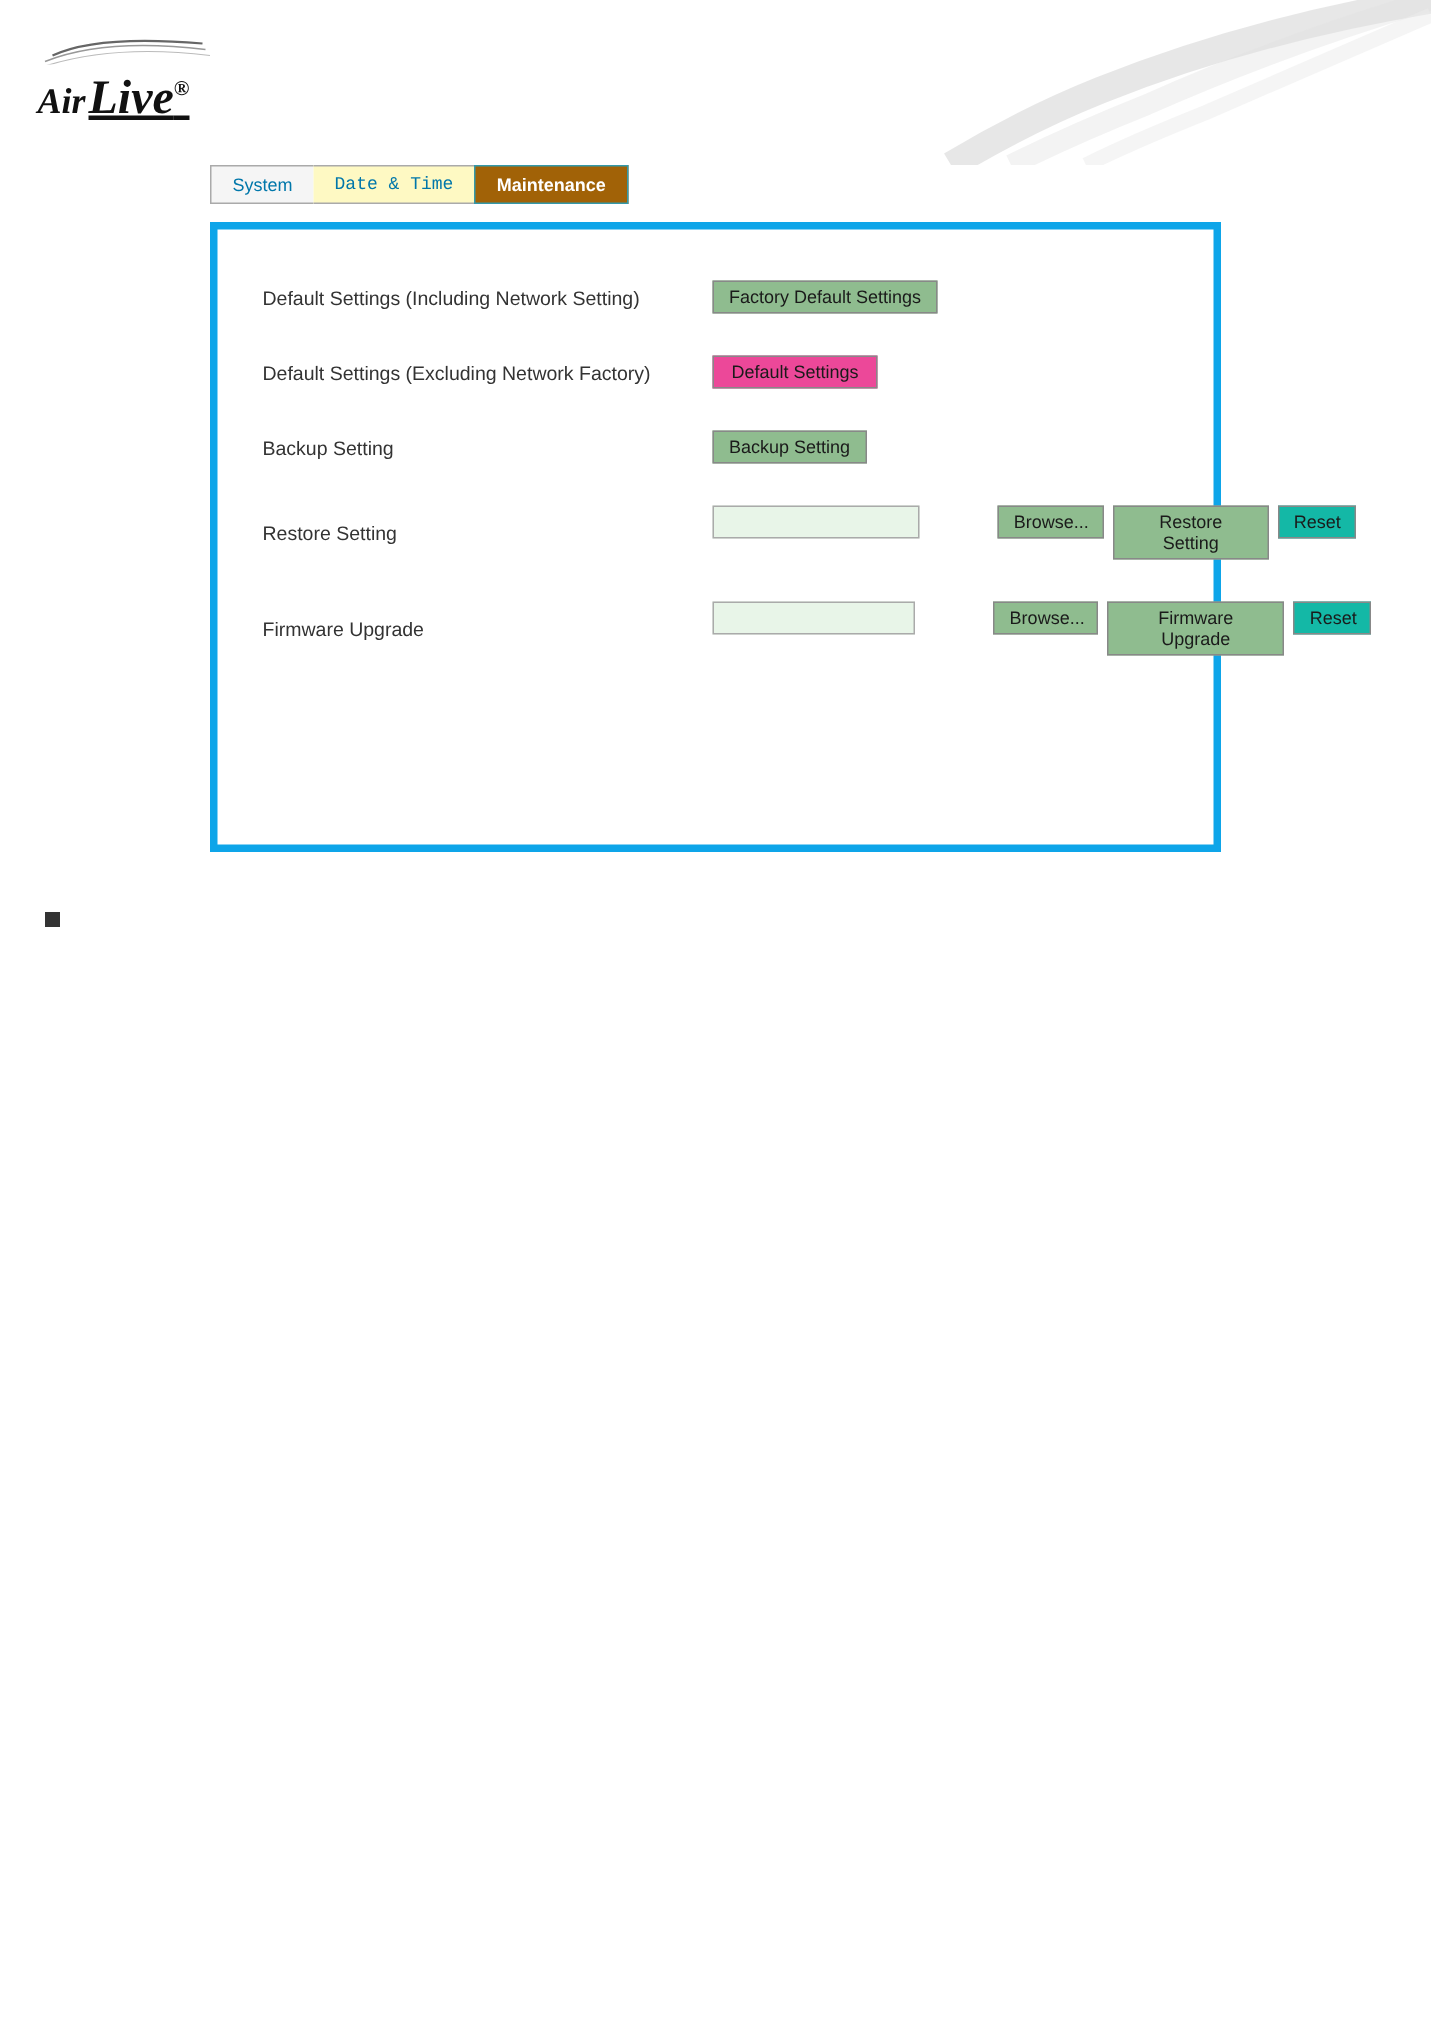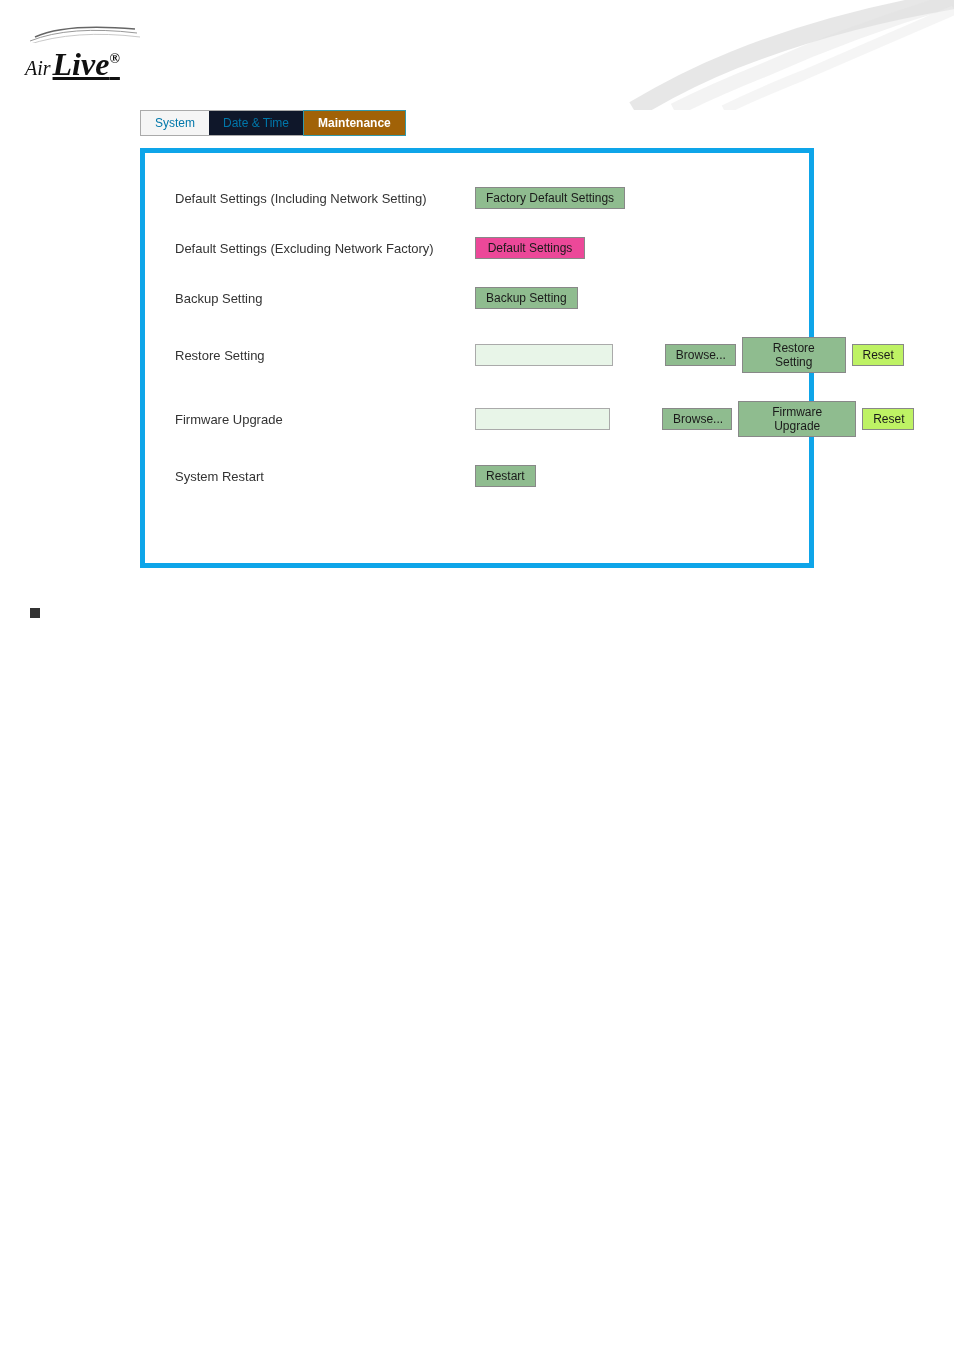--- a/index.html
+++ b/index.html
@@ -54,23 +54,24 @@
       border-right: none;
     }
     .nav-tab.active {
       background: #a16207;
       color: #ffffff;
       border-color: #3399aa;
       font-weight: bold;
     }
     .nav-tab.date-time {
       color: #0077aa;
-      background: #0f172a;
+      background: #fef9c3;
       border-left: none;
       border-right: none;
+      font-family: Liberation Mono, monospace;
     }
 
     
     .main-container {
       margin: 12px 140px 20px 140px;
       border: 5px solid #0ea5e9;
       background: #ffffff;
       padding: 20px 30px 40px 30px;
       min-height: 420px;
     }
@@ -84,21 +85,21 @@
     }
 
     .settings-label {
       min-width: 300px;
       font-size: 13px;
       color: #333;
     }
 
     .settings-controls {
       display: flex;
-      align-items: center;
+      align-items: flex-start;
       gap: 6px;
     }
 
     
     .btn {
       padding: 3px 10px;
       border: 1px solid #888;
       background: #8fbc8f;
       color: #1a1a1a;
       font-size: 12px;
@@ -121,21 +122,21 @@
       min-width: 55px;
       background: #8fbc8f;
       margin-left: 46px;
     }
     .btn-restore {
       min-width: 100px;
       background: #8fbc8f;
     }
     .btn-reset {
       min-width: 45px;
-      background: #bef264;
+      background: #14b8a6;
     }
     .btn-firmware {
       min-width: 110px;
       background: #8fbc8f;
     }
     .btn-restart {
       min-width: 60px;
       background: #8fbc8f;
     }
 
@@ -178,21 +179,21 @@
 
 <div class="header">
   <div class="logo-container">
     
     <svg width="120" height="28" viewBox="0 0 120 28">
       <path d="M 10 22 Q 40 8 110 14" stroke="#666" stroke-width="1.5" fill="none"></path>
       <path d="M 5 26 Q 45 10 112 18" stroke="#999" stroke-width="1" fill="none"></path>
       <path d="M 2 30 Q 50 14 115 22" stroke="#bbb" stroke-width="0.8" fill="none"></path>
     </svg>
     <div class="logo-brand">
-      <span style="font-size:20px;font-style:italic;font-weight:normal;font-family:'Times New Roman',serif;color:#111;">Air</span>
+      <span style="font-size:24px;font-style:italic;font-weight:bold;font-family:'Times New Roman',serif;color:#111;">Air</span>
       <span style="font-size:32px;font-style:italic;font-weight:bold;font-family:'Times New Roman',serif;color:#111;margin-left:2px;text-decoration:underline;"><span>Live</span><sup style="font-size:14px;font-style:normal;">®</sup></span>
     </div>
   </div>
 
   <div class="header-curves">
     <svg width="420" height="110" viewBox="0 0 420 110">
       <path d="M 420 0 Q 300 20 200 60 Q 150 80 100 110" stroke="#d0d0d0" stroke-width="18" fill="none" opacity="0.5"></path>
       <path d="M 420 0 Q 320 30 230 70 Q 180 90 140 110" stroke="#e0e0e0" stroke-width="14" fill="none" opacity="0.4"></path>
       <path d="M 420 10 Q 350 40 270 75 Q 220 95 190 110" stroke="#ececec" stroke-width="10" fill="none" opacity="0.5"></path>
     </svg>
@@ -243,26 +244,20 @@
   <div class="settings-row">
     <div class="settings-label">Firmware Upgrade</div>
     <div class="settings-controls">
       <div class="file-input-area"></div>
       <button class="btn btn-browse">Browse...</button>
       <button class="btn btn-firmware">Firmware Upgrade</button>
       <button class="btn btn-reset">Reset</button>
     </div>
   </div>
 
-  <div class="settings-row">
-    <div class="settings-label">System Restart</div>
-    <div class="settings-controls">
-      <button class="btn btn-restart">Restart</button>
-    </div>
-  </div>
 
 </div>
 
 
 <div class="bullet-square"></div>
 
 
 
 
 </body></html>

